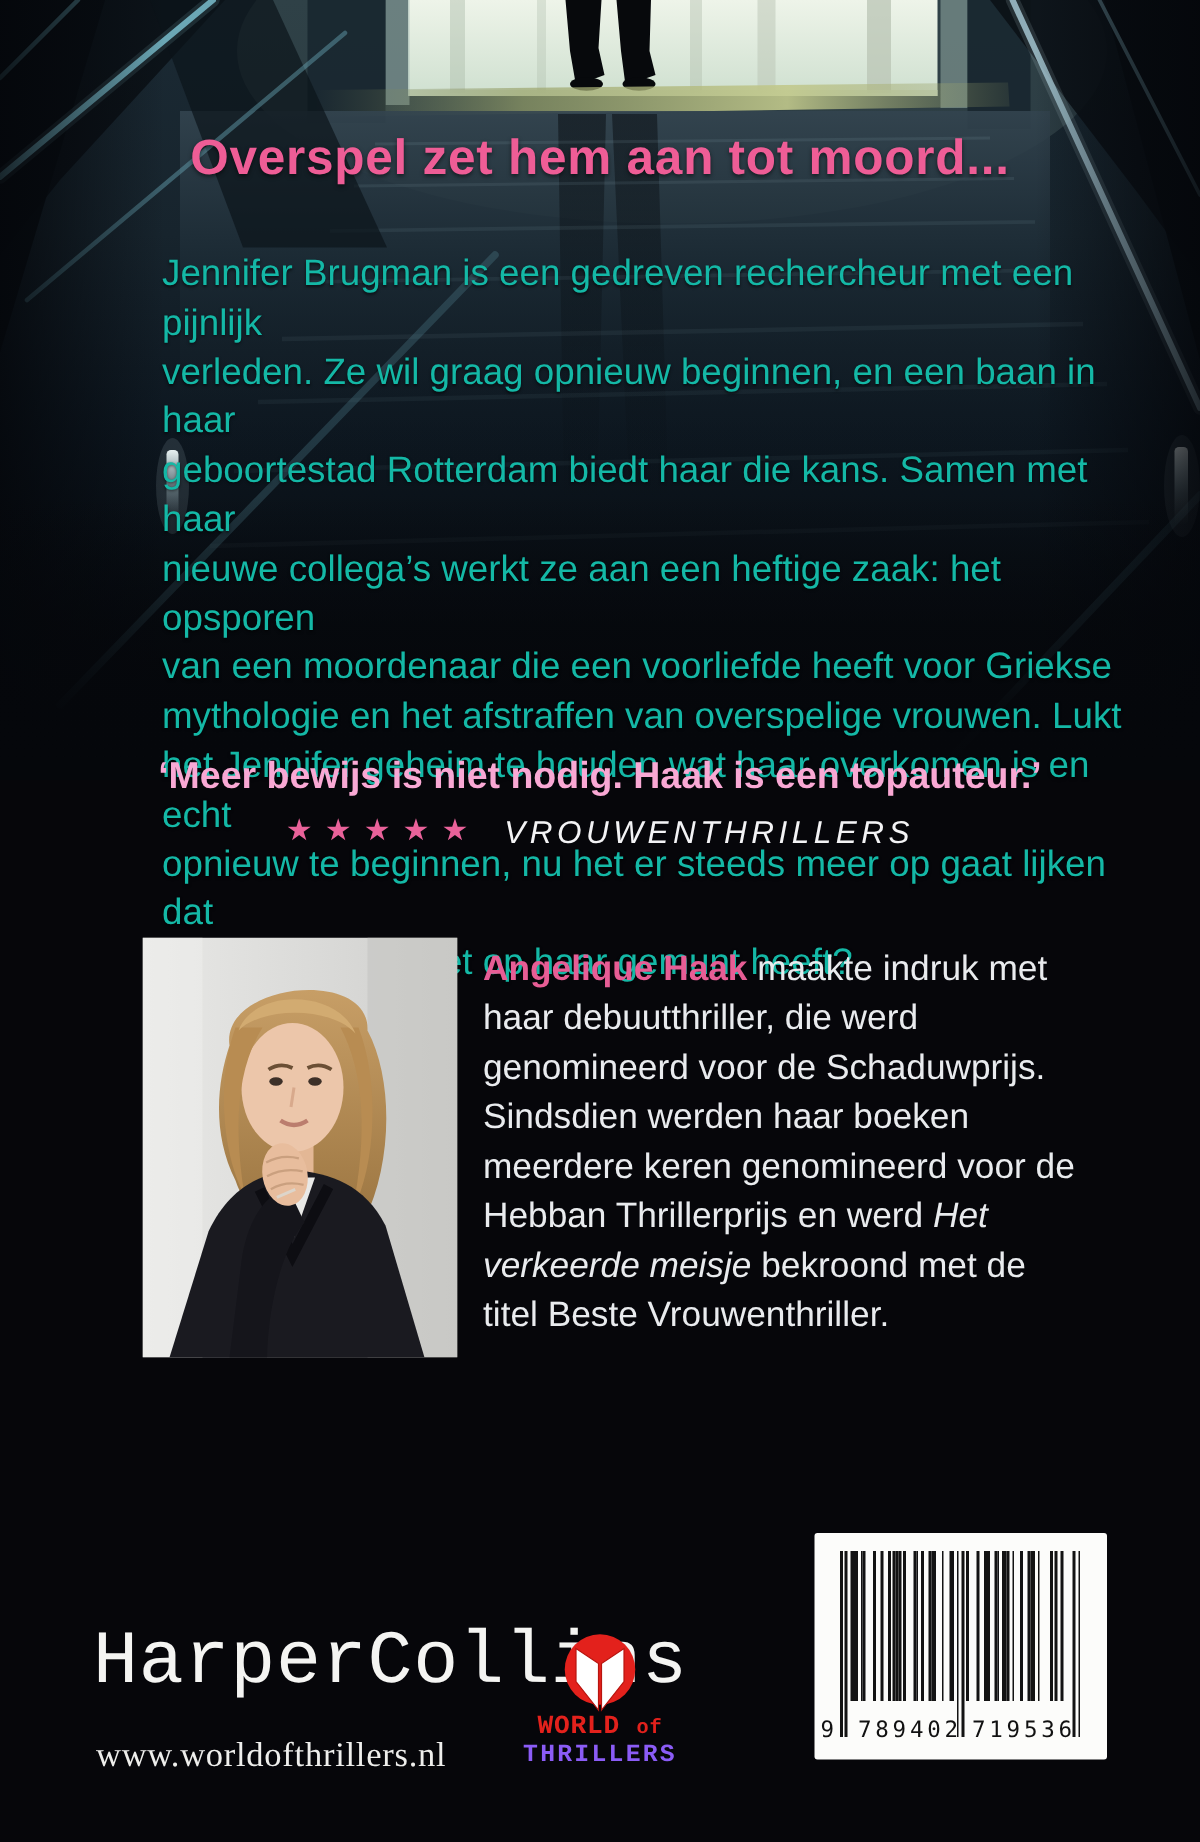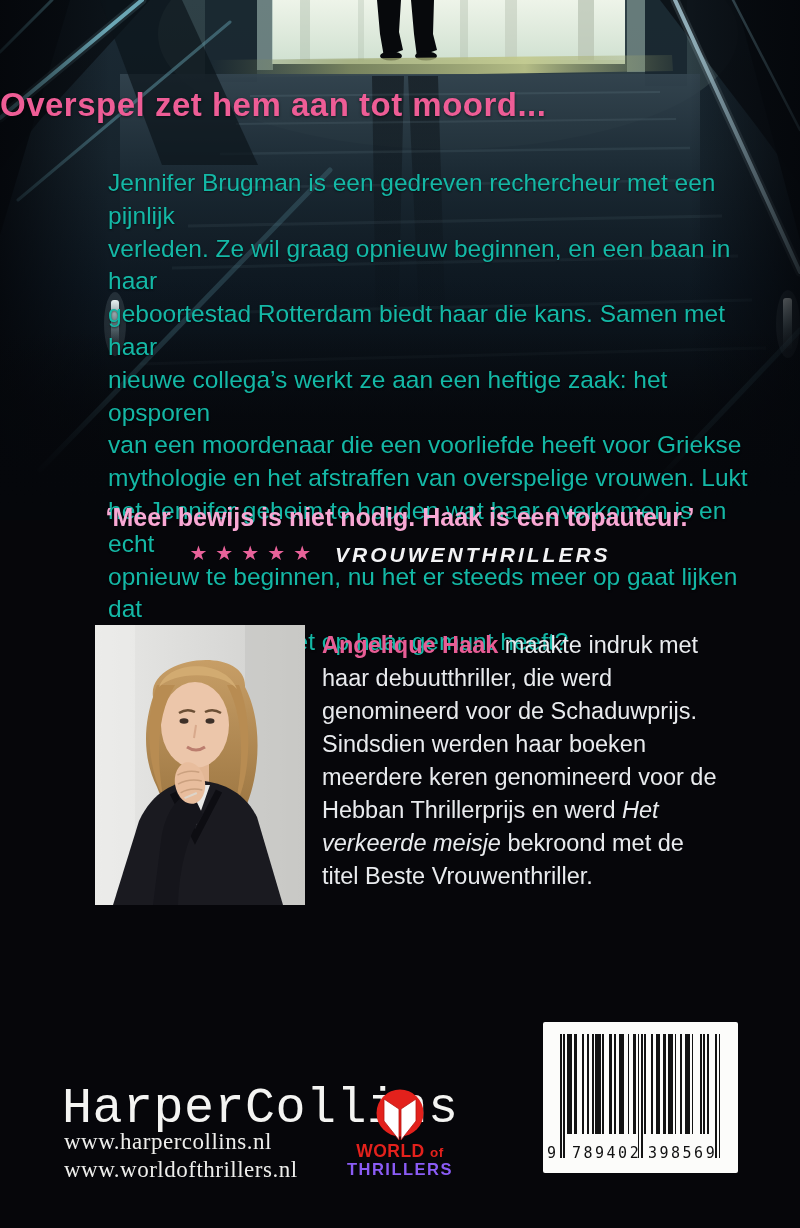--- a/index.html
+++ b/index.html
@@ -10,37 +10,37 @@
 
   
   .scene {
     position:absolute; left:0; top:0; width:800px; height:520px;
     background:linear-gradient(180deg,#1b2a34 0%,#17242d 30%,#0d1720 55%,#070b10 80%,#05070b 100%);
   }
   .scene svg { position:absolute; left:0; top:0; }
 
   
   .headline {
-    position:absolute; left:0; top:86px; width:100%; 
+    position:absolute; left:0; top:86px; width:100%; text-align:center;
     font-size:33px; font-weight:700; letter-spacing:.5px; color:#ee5d96;
     text-shadow:0 1px 3px rgba(0,0,0,.55);
   }
   .synopsis {
     position:absolute; left:108px; top:167px; width:640px;
     font-size:24.5px; line-height:32.8px; color:#14b8a6;
     white-space:pre-line; text-shadow:0 1px 2px rgba(0,0,0,.6);
   }
   .quote {
     position:absolute; left:0; top:503px; width:100%; text-align:center;
     font-size:25px; font-weight:700; color:#f9a8d4;
   }
   .rating { position:absolute; left:0; top:541px; width:100%; text-align:center; }
   .stars { color:#e9629a; font-size:20px; letter-spacing:8px; vertical-align:2px; }
   .rating-source {
-    color:#f3f3f5; font-size:21px; font-weight:700; font-style:italic;
+    color:#f3f3f5; font-size:21px; font-weight:400; font-style:italic;
     letter-spacing:3px; margin-left:16px;
   }
 
   
   .author-photo { position:absolute; left:95px; top:625px; width:210px; height:280px; }
   .bio {
     position:absolute; left:322px; top:629px; width:398px;
     font-size:23.5px; line-height:33px; color:#e9ebee;
   }
   .author-name { color:#e75d95; font-weight:700; }
@@ -49,21 +49,21 @@
   
   .publisher-name {
     position:absolute; left:62px; top:1080px;
     font-family:Liberation Mono, monospace; font-size:50px; color:#f4f4f2; letter-spacing:.5px;
   }
   .publisher-url { position:absolute; font-family:"Liberation Serif", serif; font-size:23px; color:#eeeeec; letter-spacing:.5px; }
   .url1 { left:64px; top:1129px; }
   .url2 { left:64px; top:1157px; }
 
   
-  .wot { position:absolute; left:340px; top:1089px; width:120px; text-align:center; }
+  .wot { position:absolute; left:340px; top:1089px; width:120px; text-align:center;font-family:Liberation Mono, monospace; }
   .wot-mark { display:block; margin:0 auto; }
   .wot-line1 { color:#e3211c; font-weight:700; font-size:17.5px; letter-spacing:.5px; margin-top:0px; line-height:16px; }
   .wot-line1 .of { font-size:13.5px; }
   .wot-line2 { color:#8b5cf6; font-weight:700; font-size:16.5px; letter-spacing:1.5px; line-height:17px; }
 
   
   .barcode {
     position:absolute; left:543px; top:1022px; width:195px; height:151px;
     background:#fcfcfa; border-radius:2px;
   }
@@ -251,21 +251,20 @@
       <path d="M84,148 Q95,144 106,149" stroke="#caa07f" stroke-width="1.5" fill="none"></path>
       <path d="M83,157 Q95,153 107,158" stroke="#caa07f" stroke-width="1.5" fill="none"></path>
       <path d="M84,166 Q95,162 106,167" stroke="#caa07f" stroke-width="1.5" fill="none"></path>
       <path d="M87,172 L100,169" stroke="#ddd5ca" stroke-width="2" fill="none"></path>
     </g>
   </svg>
 
   <div class="bio"><span class="author-name">Angelique Haak</span><span> maakte indruk met haar debuutthriller, die werd genomineerd voor de Schaduwprijs. Sindsdien werden haar boeken meerdere keren genomineerd voor de Hebban Thrillerprijs en werd </span><span class="book-title">Het verkeerde meisje</span><span> bekroond met de titel Beste Vrouwenthriller.</span></div>
 
   <div class="publisher-name">HarperCollins</div>
-  <div class="publisher-url url1">www.harpercollins.nl</div>
   <div class="publisher-url url2">www.worldofthrillers.nl</div>
 
   <div class="wot">
     <svg class="wot-mark" width="56" height="54" viewBox="0 0 56 54">
       <circle cx="28" cy="24" r="23.5" fill="#e3211c"></circle>
       <polygon points="12,10 27,20 27,51 12,32" fill="#ffffff" stroke="#b8150f" stroke-width="0.8"></polygon>
       <polygon points="44,10 29,20 29,51 44,32" fill="#ffffff" stroke="#b8150f" stroke-width="0.8"></polygon>
     </svg>
     <div class="wot-line1"><span>WORLD</span> <span class="of">of</span></div>
     <div class="wot-line2">THRILLERS</div>
@@ -364,16 +363,16 @@
         <div class="bar"></div>
         <div class="bar"></div>
         <div class="bar"></div>
         <div class="bar"></div>
         <div class="bar on tall"></div>
         <div class="bar tall"></div>
         <div class="bar on tall"></div>
       </div>
     <span class="bc-digit bc-d0">9</span>
     <span class="bc-digit bc-g1">789402</span>
-    <span class="bc-digit bc-g2">398569</span>
+    <span class="bc-digit bc-g2">719536</span>
   </div>
 
 </div>
 
 </body></html>

